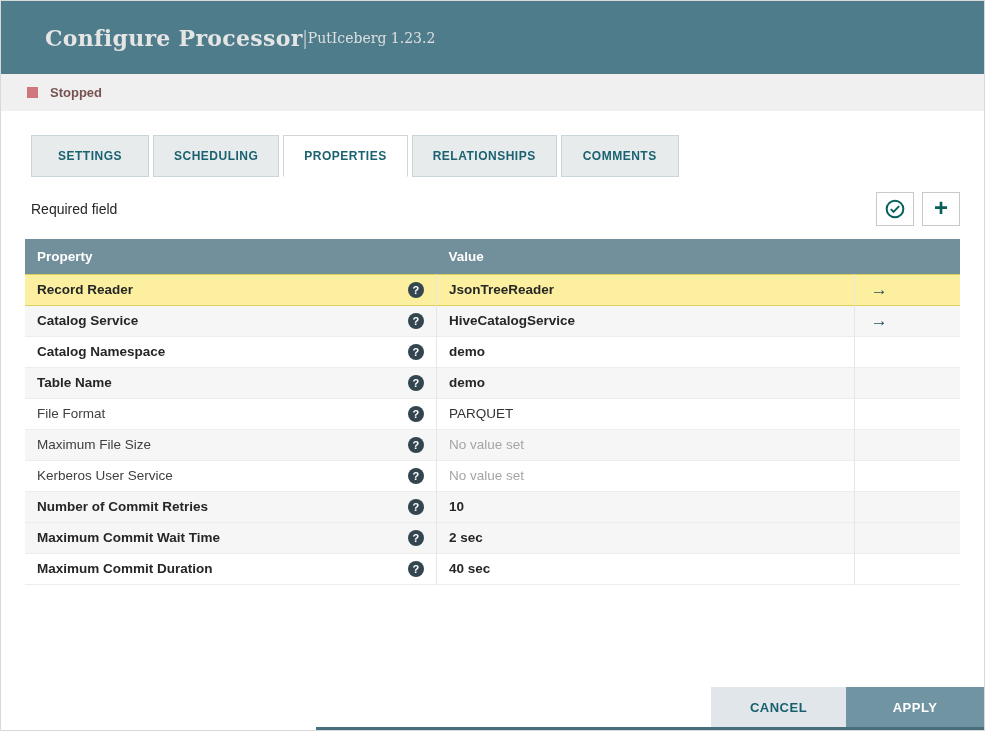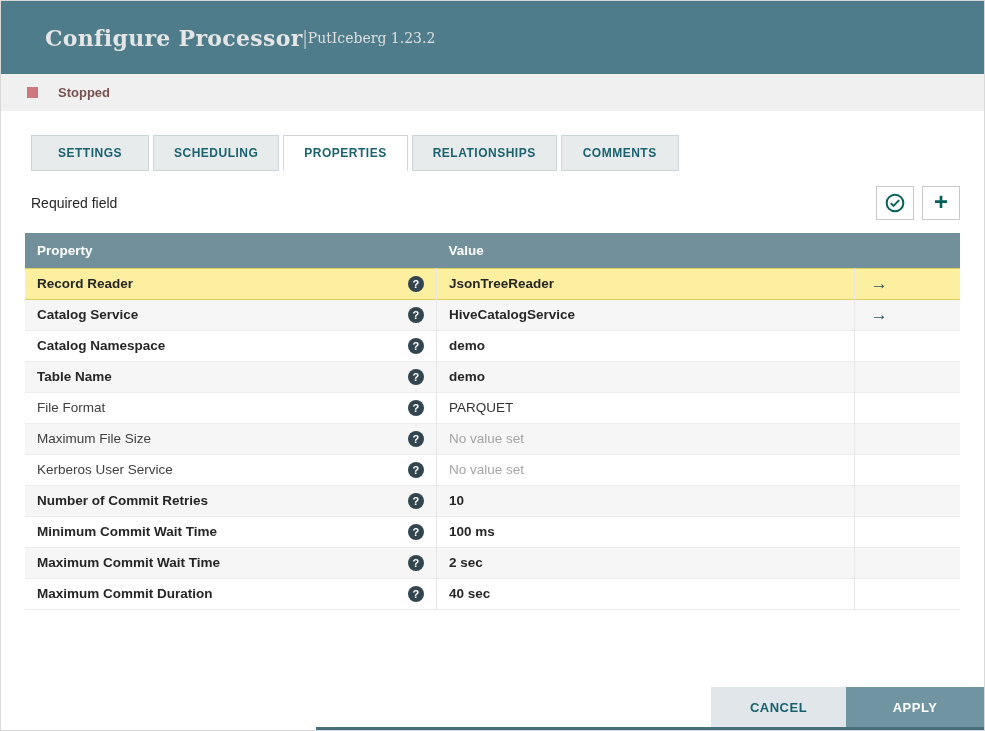--- a/index.html
+++ b/index.html
@@ -30,29 +30,29 @@
   }
   .hdr-title{
     font-family:"DejaVu Serif",serif;font-size:22px;font-weight:bold;
     margin:0;letter-spacing:.3px;
   }
   .hdr-sep{font-size:20px;font-weight:normal;opacity:.6;transform:translateY(1px);}
   .hdr-sub{font-family:"DejaVu Serif",serif;font-size:14px;opacity:.95;}
   
   .status-bar{
     flex:0 0 37px;background:#f0f0f0;display:flex;align-items:center;
-    padding:0 26px;gap:20px;
+    padding:0 26px;gap:12px;
   }
   .status-square{width:11px;height:11px;background:var(--stopped-red);display:inline-block;}
   .status-label{font-size:13px;font-weight:bold;color:#775351;}
   
   .content{flex:1;padding:24px 24px 0;position:relative;background:#fff;}
   .tab-bar{display:flex;gap:4px;margin-left:6px;}
   .tab{
-    min-width:118px;height:36px;padding:15px 20px;
+    min-width:118px;height:42px;padding:15px 20px;
     display:flex;align-items:center;justify-content:center;
     background:#e7ebec;border:1px solid #cbd4d8;
     font-size:12px;font-weight:bold;letter-spacing:.5px;color:var(--tab-text);
     cursor:pointer;white-space:nowrap;
   }
   .tab.active{background:#fff;border-color:#d4d4d4;border-bottom-color:#fff;}
   
   .toolbar{
     display:flex;align-items:center;justify-content:space-between;
     margin:14px 0 12px;padding-left:6px;height:36px;
@@ -234,30 +234,20 @@
           <tr class="alt">
             <td>
               <div class="pcell">
                 <span class="pname req">Number of Commit Retries</span>
                 <span class="help">?</span>
               </div>
             </td>
             <td class="value-cell req">10</td>
             <td class="arrow-cell"></td>
           </tr>
-          <tr class="">
-            <td>
-              <div class="pcell">
-                <span class="pname req">Minimum Commit Wait Time</span>
-                <span class="help">?</span>
-              </div>
-            </td>
-            <td class="value-cell req">100 ms</td>
-            <td class="arrow-cell"></td>
-          </tr>
           <tr class="alt">
             <td>
               <div class="pcell">
                 <span class="pname req">Maximum Commit Wait Time</span>
                 <span class="help">?</span>
               </div>
             </td>
             <td class="value-cell req">2 sec</td>
             <td class="arrow-cell"></td>
           </tr>

